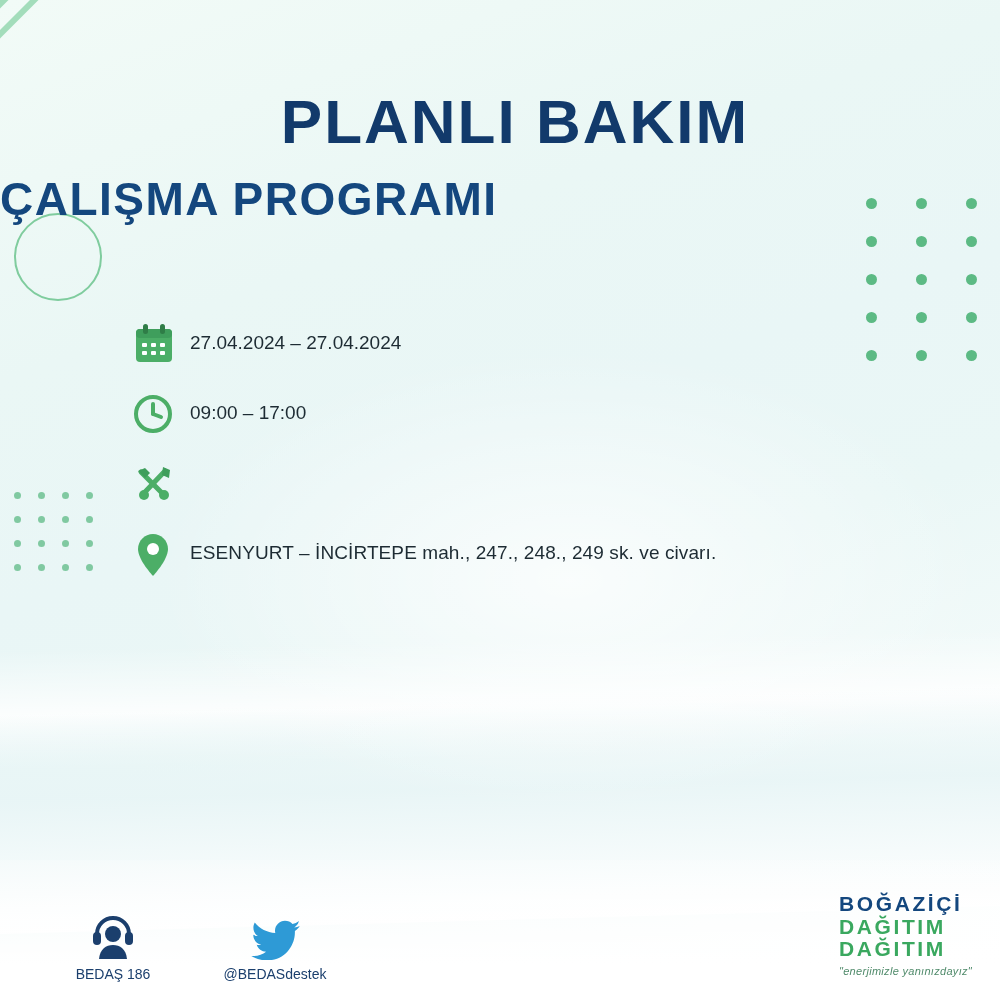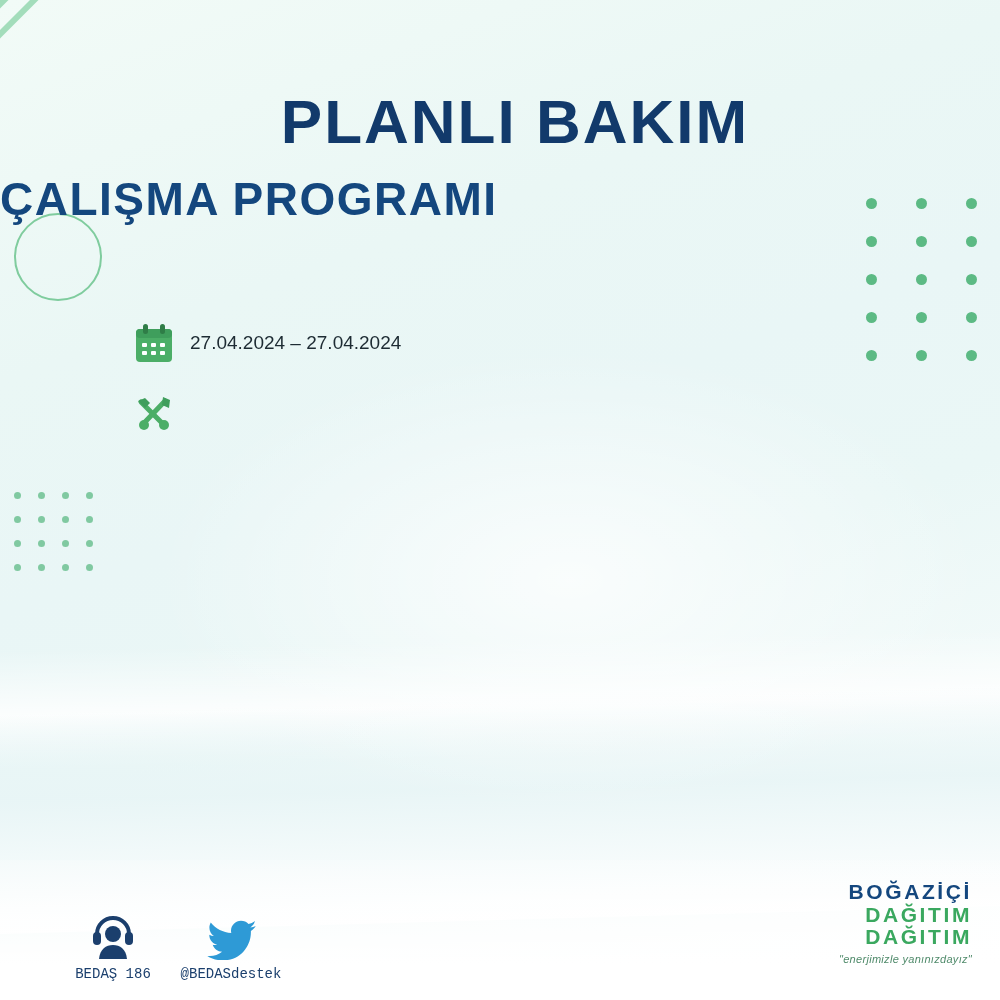--- a/index.html
+++ b/index.html
@@ -172,21 +172,21 @@
   }
   .info-row.loc .info-text { letter-spacing: 0.1px; }
 
   
   .footer-items {
     position: absolute;
     left: 54px;
     bottom: 18px;
     display: flex;
     align-items: flex-end;
-    font-family: Liberation Mono, monospace;
+    gap: 44px;
   }
   .f-item {
     width: 118px;
     text-align: center;
     color: #17406e;
   }
   .f-ico {
     height: 52px;
     display: flex;
     align-items: flex-end;
@@ -195,22 +195,21 @@
   }
   .f-label {
     font-size: 14px;
     color: #1b3f6d;
     white-space: nowrap;
   }
 
   .brand {
     position: absolute;
     right: 28px;
-    bottom: 34px;
-    text-align: right;
+    bottom: 22px;
     line-height: 1.08;
   }
   .brand-l1 {
     color: #14477e;
     font-size: 21px;
     font-weight: bold;
     letter-spacing: 2.6px;
   }
   .brand-l2, .brand-l3 {
     color: #3aa85f;
@@ -301,38 +300,57 @@
             <rect x="28" y="21" width="5" height="4" rx="1"></rect>
             <rect x="10" y="29" width="5" height="4" rx="1"></rect>
             <rect x="19" y="29" width="5" height="4" rx="1"></rect>
             <rect x="28" y="29" width="5" height="4" rx="1"></rect>
           </g>
         </svg>
       </div>
       <div class="info-text">27.04.2024 – 27.04.2024</div>
     </div>
 
+    <div class="info-row">
+      <div class="info-icon">
+        <svg width="44" height="44" viewBox="0 0 44 44">
+          <circle cx="21" cy="22" r="17" fill="none" stroke="#4cae67" stroke-width="4"></circle>
+          <line x1="21" y1="22" x2="21" y2="12" stroke="#4cae67" stroke-width="4" stroke-linecap="round"></line>
+          <line x1="21" y1="22" x2="29" y2="25" stroke="#4cae67" stroke-width="4" stroke-linecap="round"></line>
+        </svg>
+      </div>
+      <div class="info-text">09:00 – 17:00</div>
+    </div>
 
     <div class="info-row">
       <div class="info-icon">
         <svg width="44" height="44" viewBox="0 0 44 44">
           <g stroke="#4cae67" stroke-width="5" stroke-linecap="round" fill="none">
             <line x1="9" y1="10" x2="31" y2="32"></line>
           </g>
           <path d="M6 9 L13 6 L18 11 L13 16 Z" fill="#3f9e5c"></path>
           <circle cx="32" cy="33" r="5" fill="#4cae67"></circle>
           <g stroke="#4cae67" stroke-width="5" stroke-linecap="round">
             <line x1="33" y1="9" x2="13" y2="30"></line>
           </g>
           <path d="M31 5 L38 8 L37 16 L30 13 Z" fill="#3f9e5c"></path>
           <circle cx="12" cy="33" r="5" fill="#4cae67"></circle>
         </svg>
       </div>
     </div>
 
+    <div class="info-row loc">
+      <div class="info-icon">
+        <svg width="44" height="46" viewBox="0 0 44 46">
+          <path d="M21 2 C12.7 2 6 8.7 6 17 C6 28 21 44 21 44 C21 44 36 28 36 17 C36 8.7 29.3 2 21 2 Z" fill="#4cae67"></path>
+          <circle cx="21" cy="17" r="6" fill="#ffffff"></circle>
+        </svg>
+      </div>
+      <div class="info-text">ESENYURT – İNCİRTEPE mah., 247., 248., 249 sk. ve civarı.</div>
+    </div>
 
   </div>
 
   <div class="footer-items">
 
     <div class="f-item">
       <div class="f-ico">
         <svg width="52" height="48" viewBox="0 0 52 48">
           <path d="M10 22 A16 16 0 0 1 42 22" fill="none" stroke="#1b3f6d" stroke-width="4"></path>
           <rect x="6" y="20" width="8" height="13" rx="4" fill="#1b3f6d"></rect>

